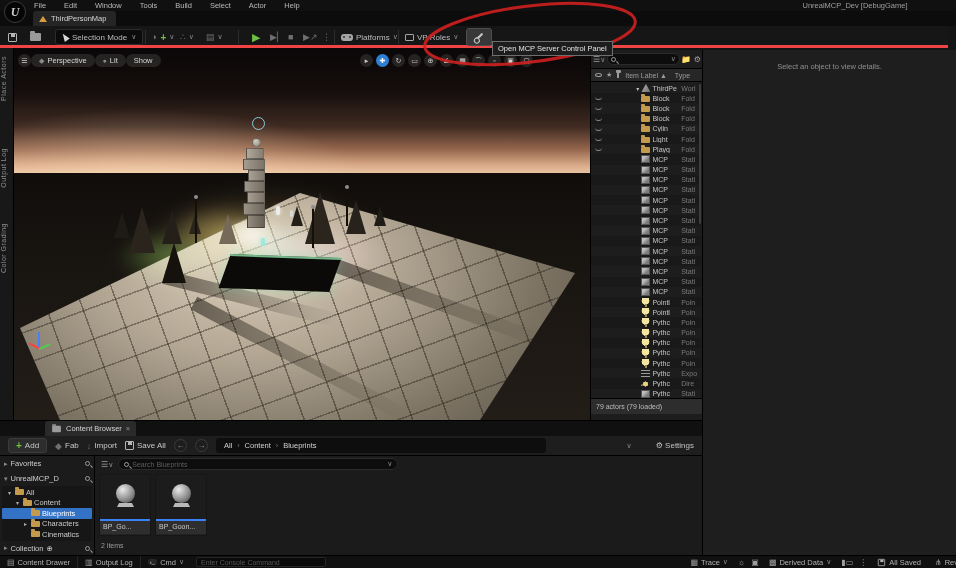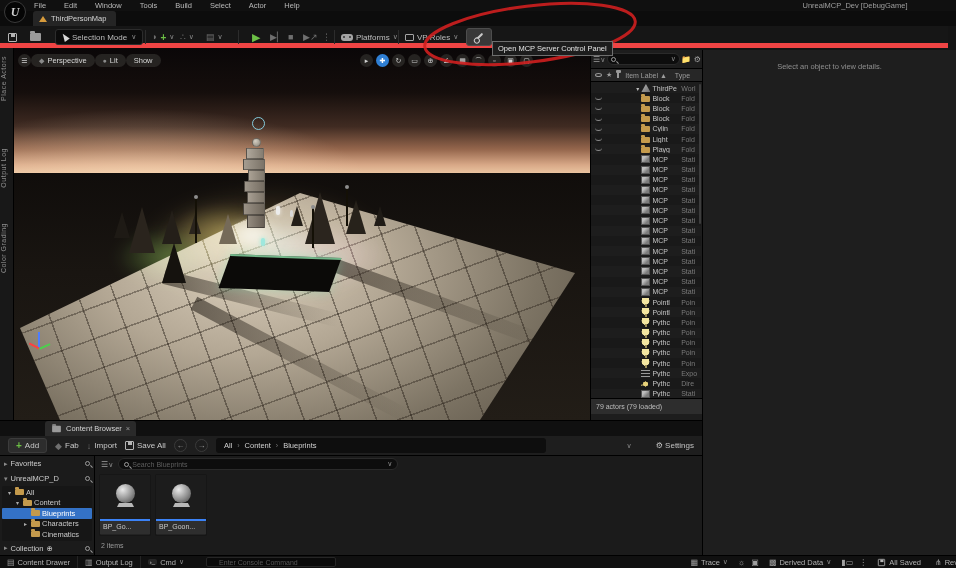--- a/index.html
+++ b/index.html
@@ -13,21 +13,21 @@
   .menu-items { position:absolute; left:32px; top:0; height:11px; display:flex; gap:14px; align-items:center; }
   .menu-item { font-size:7.5px; color:#b9b9b9; padding:0 2px; cursor:default; }
   .win-title { position:absolute; left:760px; top:1px; width:190px; text-align:center; font-size:7.5px; color:#9f9f9f; }
 
   
   .tabrow { position:absolute; left:0; top:11px; width:956px; height:15px; background:#0c0c0c; }
   .level-tab { position:absolute; left:33px; top:0; height:15px; padding:0 10px 0 6px; background:#252525; border-radius:3px 3px 0 0; display:flex; align-items:center; gap:4px; font-size:7.5px; color:#d6d6d6; }
   .level-ic { width:0; height:0; border-left:4px solid transparent; border-right:4px solid transparent; border-bottom:6px solid #d79b3c; display:inline-block; }
 
   
-  .toolbar { position:absolute; left:0; top:26px; width:948px; height:22px; background:#161616; border-bottom:5px solid #ef4444; }
+  .toolbar { position:absolute; left:0; top:26px; width:948px; height:22px; background:#161616; border-bottom:3px solid #ef4444; }
   .tb { position:absolute; top:3px; height:16px; display:flex; align-items:center; gap:3px; color:#bdbdbd; font-size:8px; }
   .pill { background:#0b0b0b; border:1px solid #2c2c2c; border-radius:3px; padding:0 6px; height:16px; display:flex; align-items:center; gap:4px; }
   .chev { font-size:7px; color:#8a8a8a; }
   .vsep { position:absolute; top:4px; width:1px; height:14px; background:#2c2c2c; }
   .floppy { width:9px; height:9px; border:1px solid #b5b5b5; border-radius:1px; position:relative; }
   .floppy:before { content:""; position:absolute; left:2px; top:0; width:4px; height:3px; background:#b5b5b5; }
   .folder-eye { width:11px; height:8px; background:#9a9a9a; border-radius:1px; position:relative; }
   .folder-eye:before { content:""; position:absolute; left:0; top:-2px; width:5px; height:2px; background:#9a9a9a; border-radius:1px 1px 0 0; }
   .cursor-tri { width:0; height:0; border-left:3px solid transparent; border-right:3px solid transparent; border-bottom:8px solid #d8d8d8; transform:rotate(-35deg); display:inline-block; }
   .plus-green { color:var(--play_green); font-weight:bold; font-size:10px; }
@@ -147,21 +147,21 @@
   .thumb { position:relative; width:100%; height:46px; background:#1c1c1c; border-bottom:2px solid var(--blueprint_blue); }
   .sphere { position:absolute; left:16px; top:9px; width:19px; height:19px; border-radius:50%; background:radial-gradient(circle at 35% 30%, #e9e9e9, #8f8f8f 55%, #3f3f3f); }
   .pedestal { position:absolute; left:17px; top:28px; width:17px; height:4px; background:#b9b9b9; clip-path:polygon(12% 0,88% 0,100% 100%,0 100%); }
   .asset-label { height:13px; background:#2e2e2e; color:#c9c9c9; font-size:7px; padding:2px 3px; white-space:nowrap; overflow:hidden; }
   .cb-status { position:absolute; left:6px; top:86px; font-size:7px; color:#9a9a9a; }
 
   
   .statusbar { position:absolute; left:0; top:555px; width:956px; height:13px; background:#101010; border-top:1px solid #000; display:flex; align-items:center; font-size:7.5px; color:#b3b3b3; }
   .sb-item { display:flex; align-items:center; gap:3px; padding:0 7px; height:13px; border-right:1px solid #242424; }
   .sb-right { margin-left:auto; display:flex; align-items:center; }
-  .console { width:130px; height:10px; background:#0a0a0a; border:1px solid #262626; border-radius:2px; margin-left:15px; display:flex; align-items:center; padding:0 12px; }
+  .console { width:130px; height:10px; background:#0a0a0a; border:1px solid #262626; border-radius:2px; margin-left:5px; display:flex; align-items:center; padding:0 4px; }
   .console input { background:transparent; border:0; outline:0; width:100%; color:#cfcfcf; font-size:7px; font-family:"Liberation Sans",sans-serif; }
   .console input::placeholder { color:#575757; }
   .cmdbox { background:#262626; border-radius:2px; font-size:6px; padding:0 2px; color:#cfcfcf; }
   .icon8 { font-size:8px; color:#9f9f9f; }
 </style>
 </head>
 <body>
 
 <div id="app">
 

